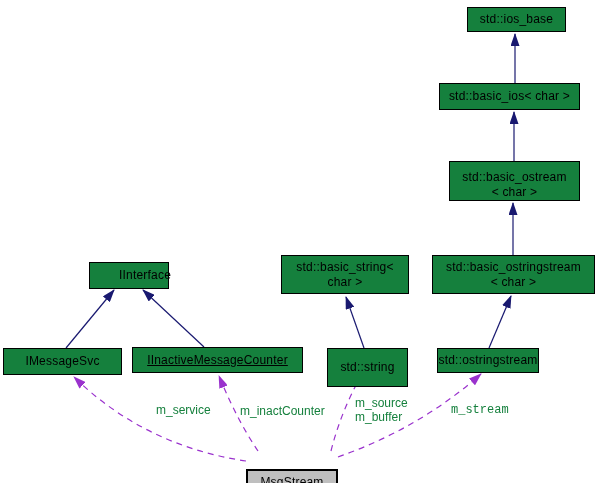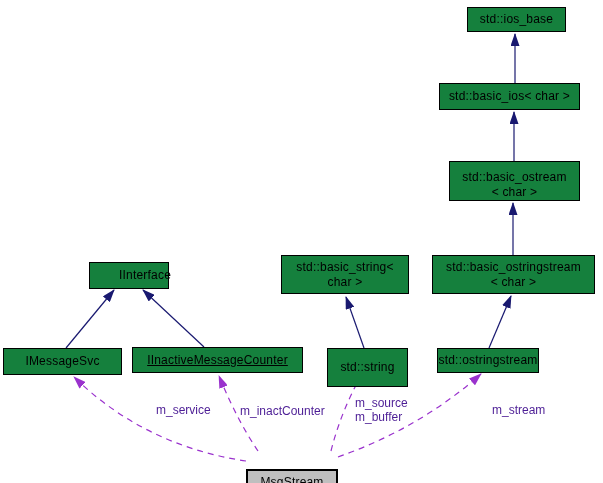--- a/index.html
+++ b/index.html
@@ -29,21 +29,21 @@
     cursor:pointer;
   }
   .node span{display:block;}
   .node.focus{
     background:#bfbfbf;
     border-width:2px;
     cursor:default;
   }
   .edge-label{
     position:absolute;
-    color:#4c1d95;
+    color:#15803d;
     font-size:12px;
     line-height:14px;
     white-space:nowrap;
   }
 </style>
 </head>
 <body>
 
 <div id="canvas">
 
@@ -124,15 +124,15 @@
 
   <div class="edge-label" style="left:156px;top:403px;">m_service</div>
 
   <div class="edge-label" style="left:240px;top:404px;">m_inactCounter</div>
 
   <div class="edge-label" style="left:355px;top:396px;">
     <span style="display:block">m_source</span>
     <span style="display:block">m_buffer</span>
   </div>
 
-  <div class="edge-label" style="left:492px;top:403px;">m_stream</div>
+  <div class="edge-label" style="left:451px;top:403px;font-family:Liberation Mono, monospace;">m_stream</div>
 
 </div>
 
 </body></html>

